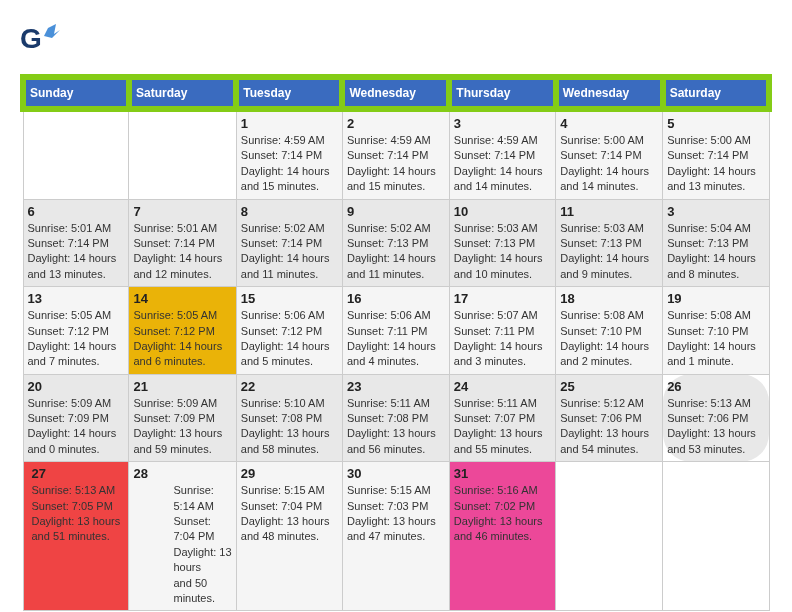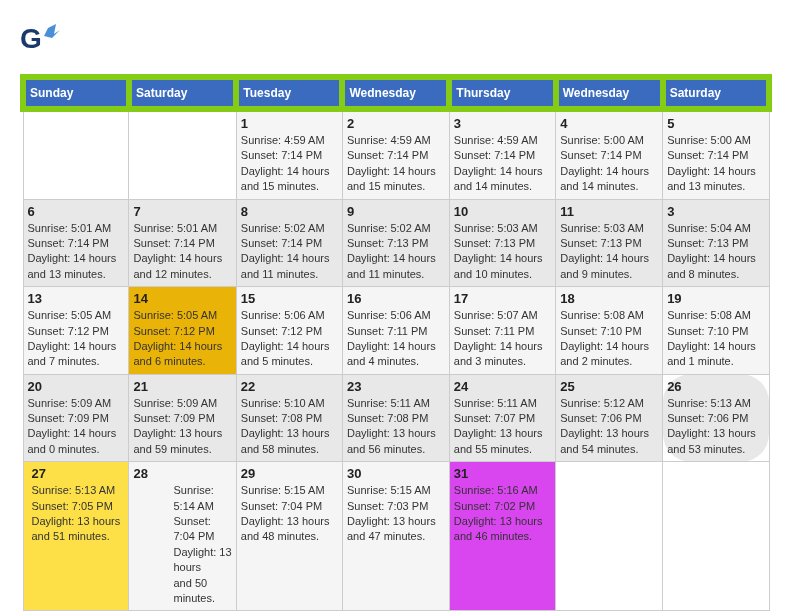--- a/index.html
+++ b/index.html
@@ -309,21 +309,21 @@
         </td>
         <td style="background: rgb(232, 232, 232); border-radius: 28px;">
           <span class="day-number">26</span>
           <div class="day-info" style="white-space: pre-line;">Sunrise: 5:13 AM
 Sunset: 7:06 PM
 Daylight: 13 hours
 and 53 minutes.</div>
         </td>
       </tr>
       <tr>
-        <td style="background: #fde047; padding-left: 8px;">
+        <td style="background: #ef4444; padding-left: 8px;">
           <span class="day-number">27</span>
           <div class="day-info" style="white-space: pre-line;">Sunrise: 5:13 AM
 Sunset: 7:05 PM
 Daylight: 13 hours
 and 51 minutes.</div>
         </td>
         <td style="background: rgb(245, 245, 245);">
           <span class="day-number">28</span>
           <div class="day-info" style="white-space: pre-line; margin-left: 40px;">Sunrise: 5:14 AM
 Sunset: 7:04 PM
@@ -337,21 +337,21 @@
 Daylight: 13 hours
 and 48 minutes.</div>
         </td>
         <td style="background: rgb(245, 245, 245);">
           <span class="day-number">30</span>
           <div class="day-info" style="white-space: pre-line;">Sunrise: 5:15 AM
 Sunset: 7:03 PM
 Daylight: 13 hours
 and 47 minutes.</div>
         </td>
-        <td style="background: #d946ef;">
+        <td style="background: #ec4899;">
           <span class="day-number">31</span>
           <div class="day-info" style="white-space: pre-line;">Sunrise: 5:16 AM
 Sunset: 7:02 PM
 Daylight: 13 hours
 and 46 minutes.</div>
         </td>
         <td class="empty" style="background: rgb(255, 255, 255);"></td>
         <td class="empty" style="background: rgb(255, 255, 255);"></td>
       </tr>
     </tbody>

